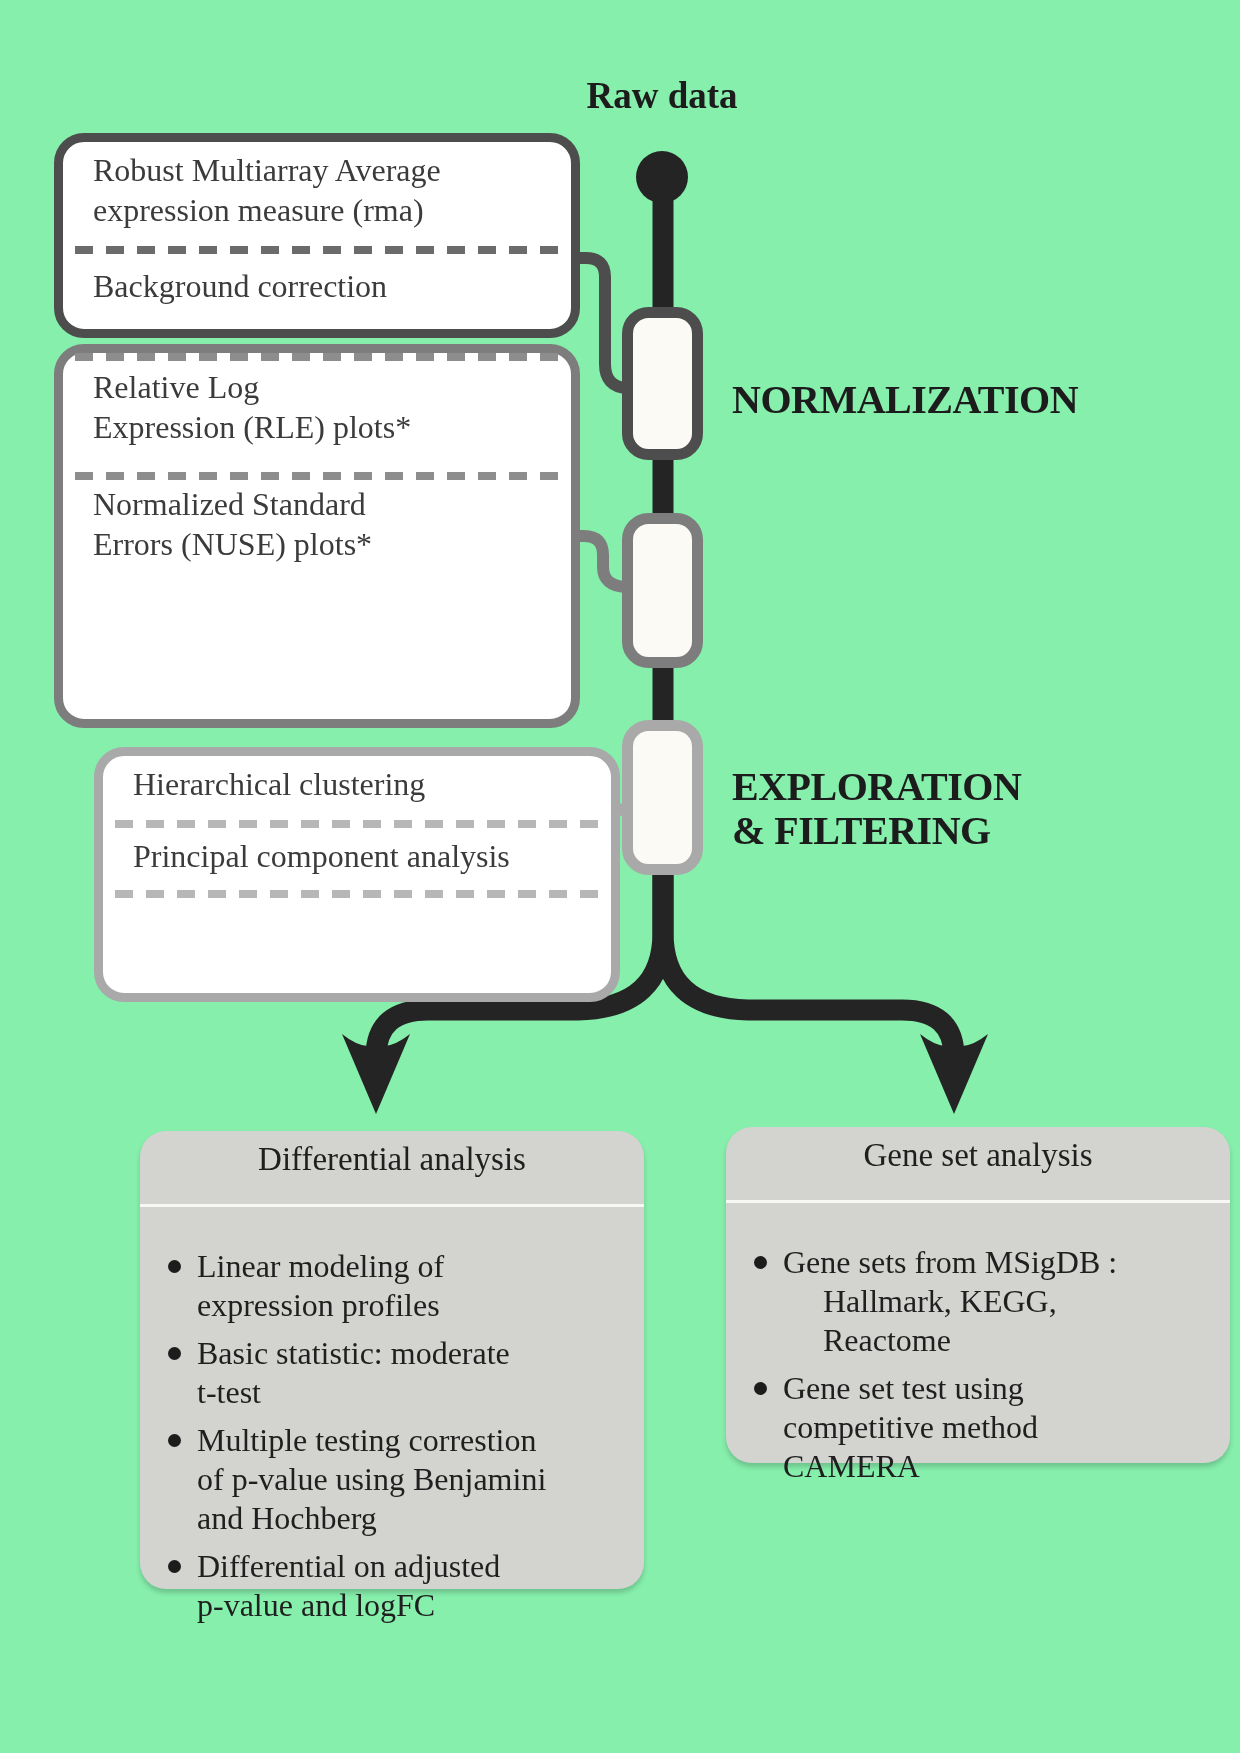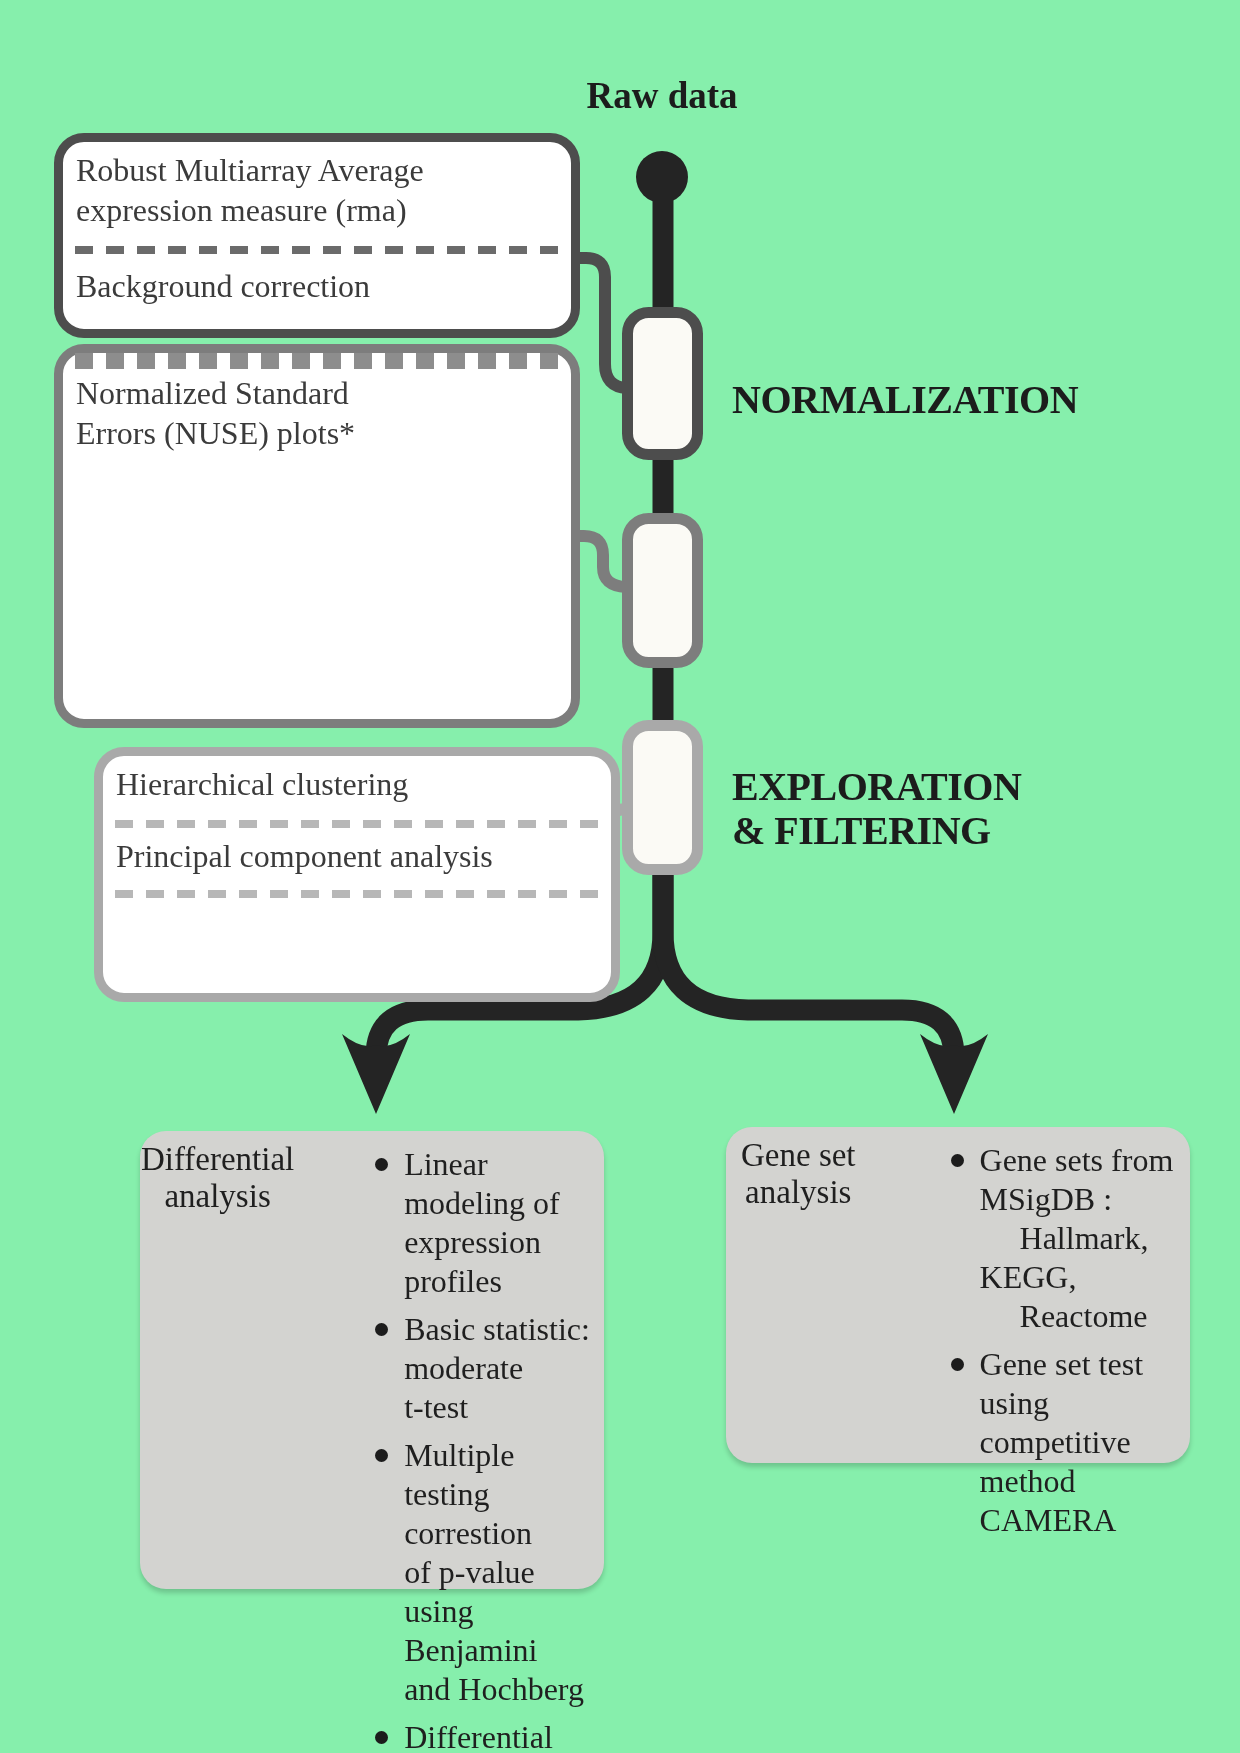--- a/index.html
+++ b/index.html
@@ -30,40 +30,40 @@
     letter-spacing:-0.5px; line-height:44px; color:var(--label-color);
   }
 
   
   .pbox{
     position:absolute; left:54px; width:526px; box-sizing:border-box;
     border-style:solid; border-width:9px; border-radius:30px; background:#ffffff;
     display:flex; flex-direction:column;
   }
   .pbox .psec{
-    box-sizing:border-box; padding-left:13px; padding-right:10px;
+    box-sizing:border-box; padding-left:30px; padding-right:10px;
     font-size:32px; line-height:40px; color:var(--text-dark);
   }
   .pdash{
     height:8px; margin:0 12px; flex-shrink:0;
     background:repeating-linear-gradient(to right, var(--dc) 0 18px, transparent 18px 31px);
   }
   .pbox1{top:133px; height:205px; border-color:var(--stage1);}
   .pbox2{top:344px; height:384px; border-color:var(--stage2);}
   .pbox3{top:747px; height:255px; border-color:var(--stage3);margin-left:40px;}
   .pbox1 .pdash{--dc:var(--dash1);}
   .pbox2 .pdash{--dc:var(--dash2);}
   .pbox3 .pdash{--dc:var(--dash3);}
 
   
   .panel{
-    position:absolute; width:464px; box-sizing:border-box;
+    position:absolute; width:504px; box-sizing:border-box;
     background:var(--panel-bg); border-radius:26px;
     box-shadow:0 4px 5px rgba(0,0,0,0.18);
-    display:flex; flex-direction:row;gap:26px;
+    display:flex; flex-direction:column;gap:26px;
   }
   .panel-left{left:140px; top:1131px; height:458px;}
   .panel-right{left:726px; top:1127px; height:336px;}
   .panel-title{
     height:52px; padding-top:10px; text-align:center;
     font-size:33px; color:#1f1f1f;
   }
   .panel-divider{height:3px; background:var(--panel-divider); flex-shrink:0;}
   .panel-list{padding:14px 14px 0 18px;}
   .bullet-item{display:flex; align-items:flex-start; margin-bottom:9px;}
@@ -107,20 +107,22 @@
 
   <div class="pbox pbox1">
     <div class="psec pre" style="height:104px;padding-top:8px">Robust Multiarray Average
 expression measure (rma)</div>
     <div class="pdash"></div>
     <div class="psec pre" style="height:75px;padding-top:12px">Background correction</div>
   </div>
 
   <div class="pbox pbox2">
     <div class="pdash"></div>
+    <div class="psec pre" style="height:111px;padding-top:6px">Relative Log
+Expression (RLE) plots*</div>
     <div class="pdash"></div>
     <div class="psec pre" style="height:89px;padding-top:4px">Normalized Standard
 Errors (NUSE) plots*</div>
   </div>
 
   <div class="pbox pbox3">
     <div class="psec pre" style="height:64px;padding-top:8px">Hierarchical clustering</div>
     <div class="pdash"></div>
     <div class="psec pre" style="height:62px;padding-top:8px">Principal component analysis</div>
     <div class="pdash"></div>

